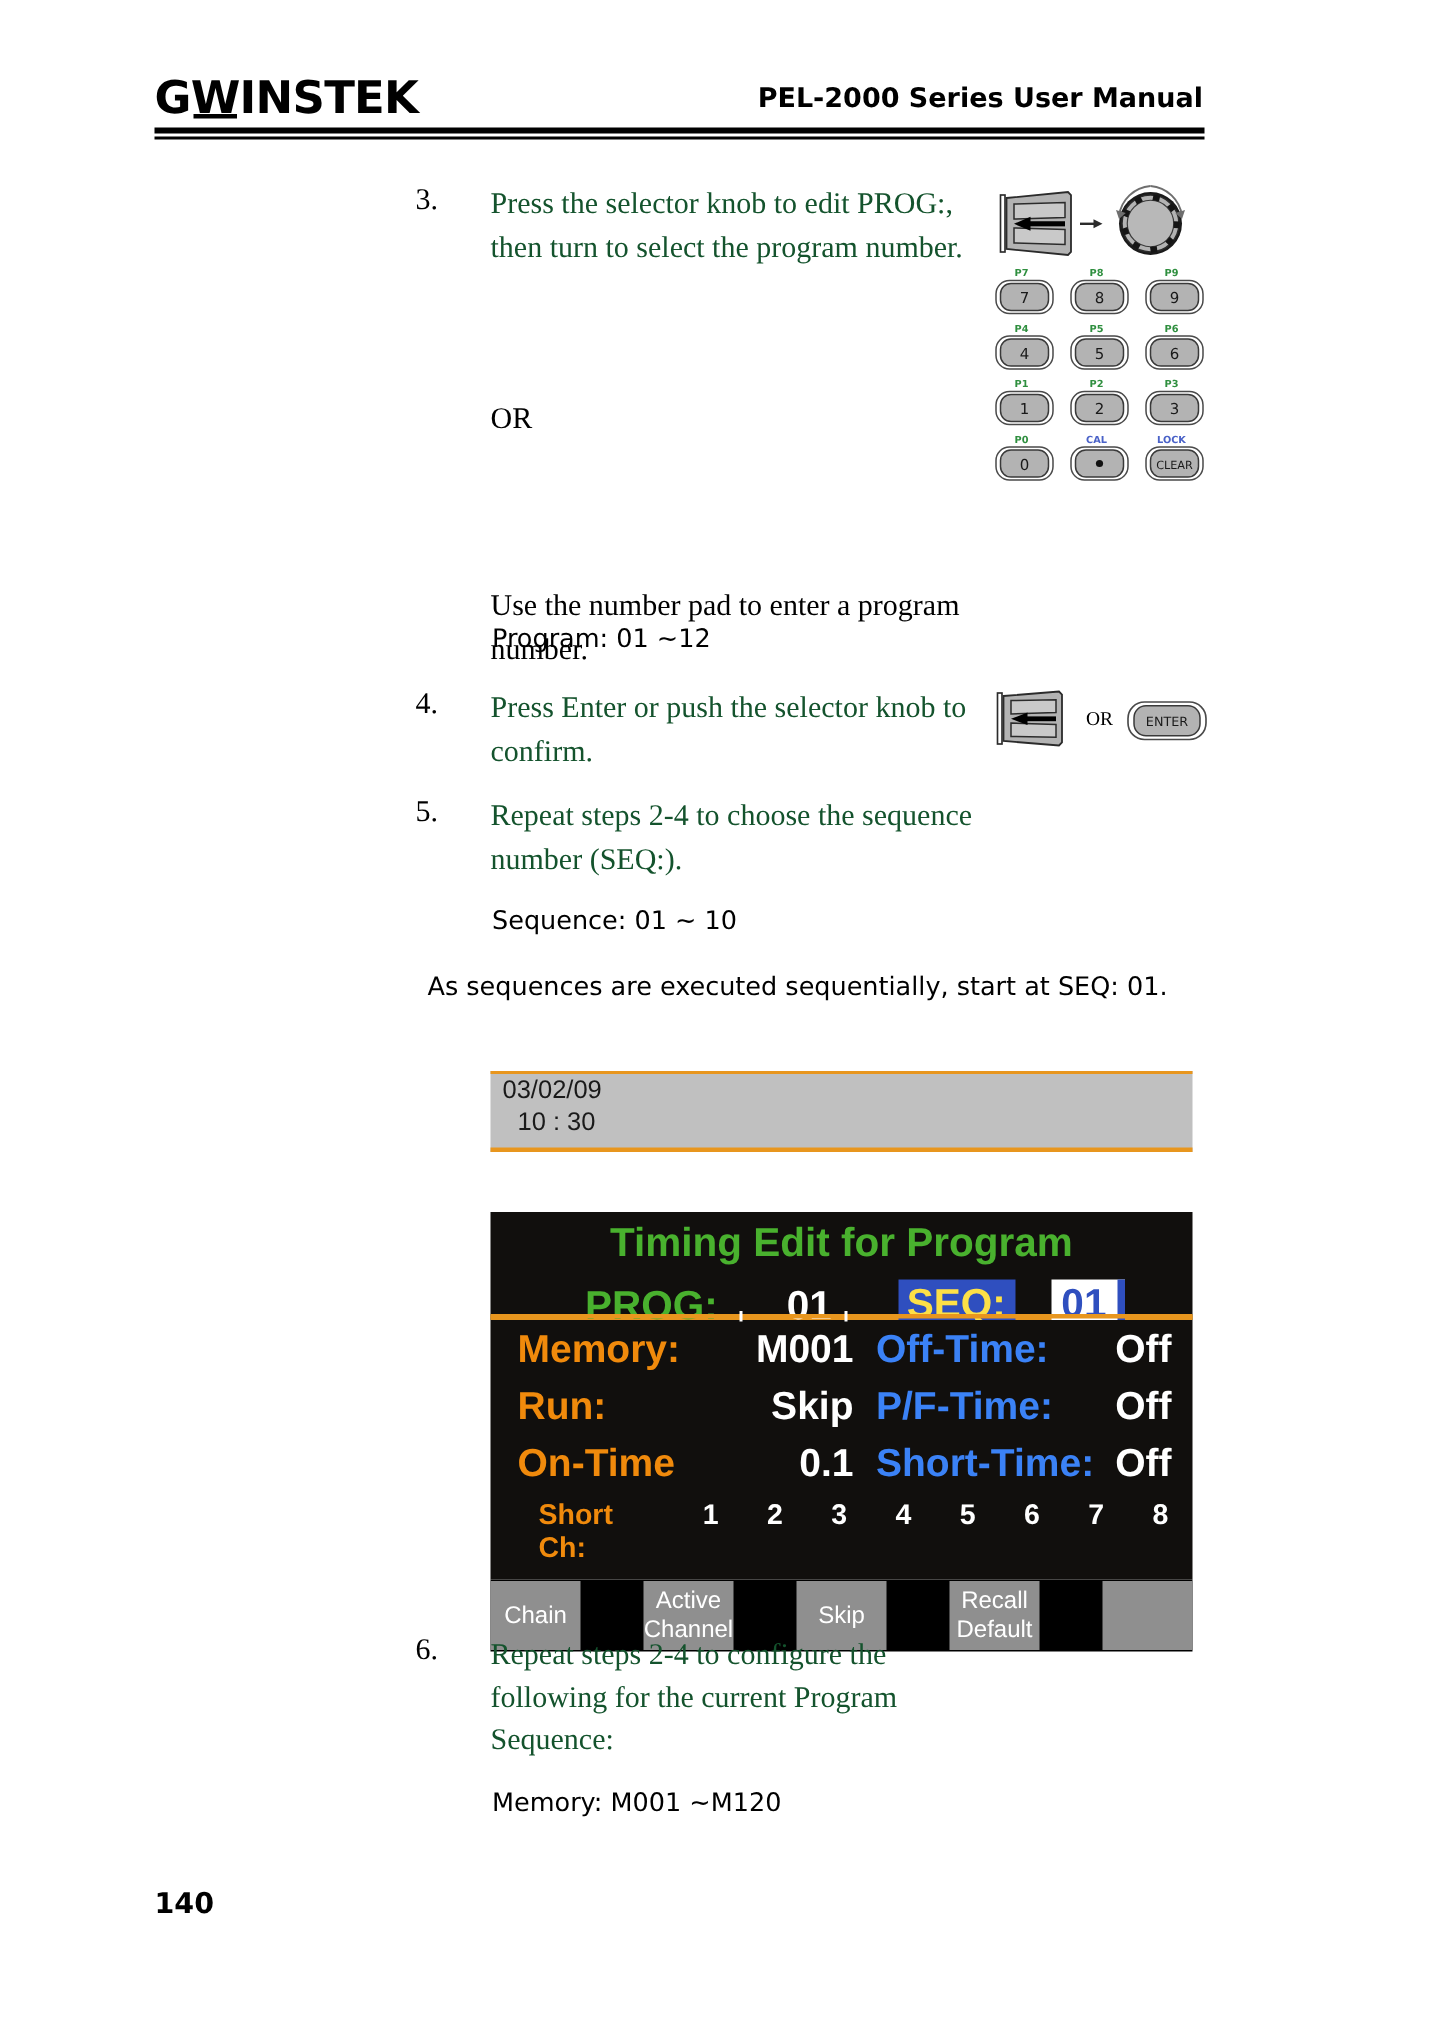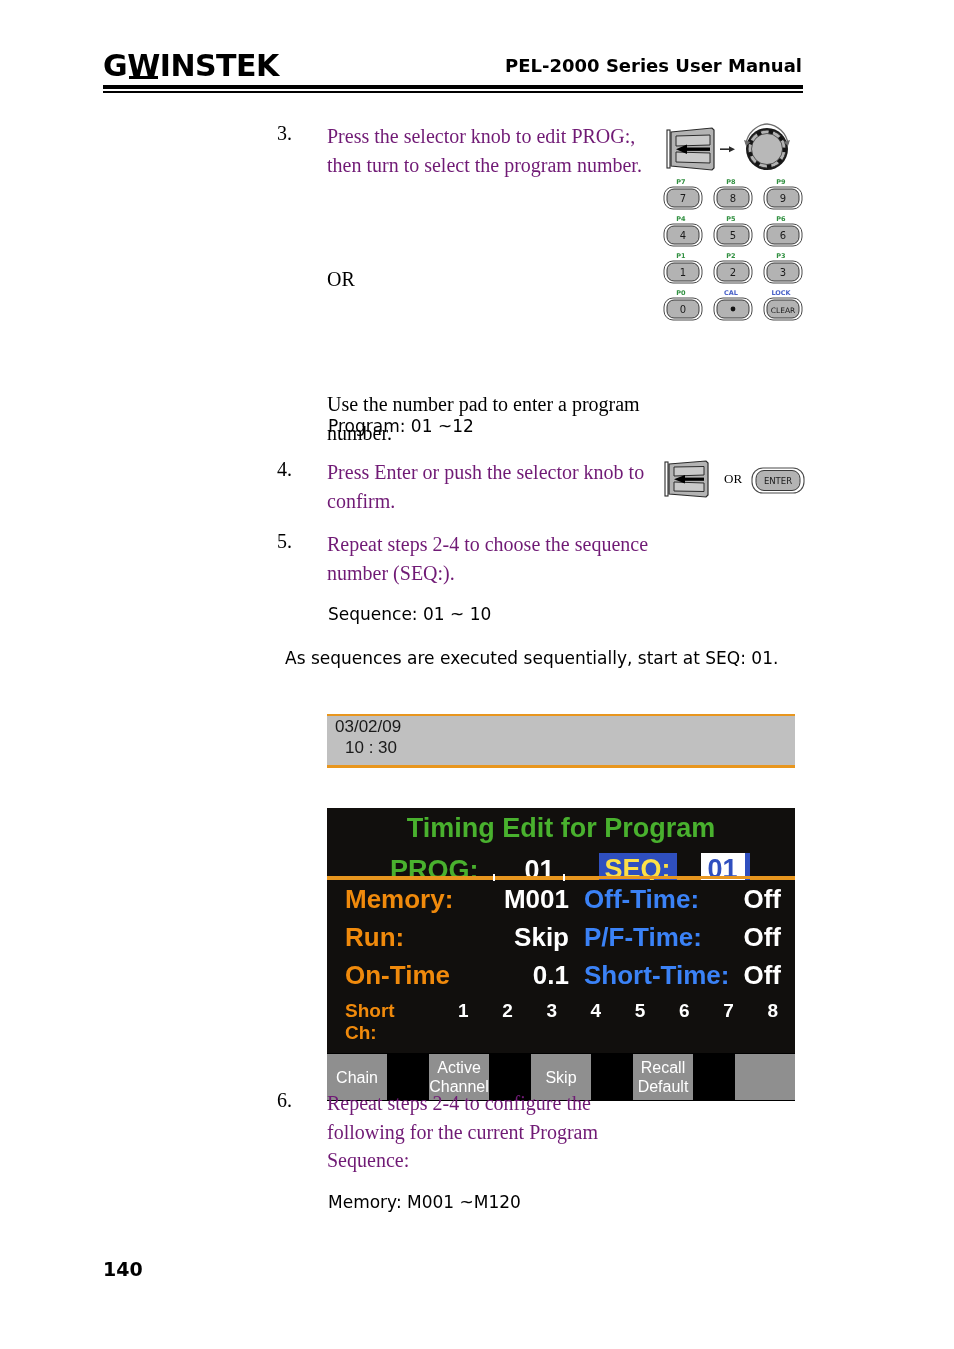--- a/index.html
+++ b/index.html
@@ -71,21 +71,21 @@
     width: 50px;
     flex: 0 0 50px;
     font-family: "Liberation Serif", serif;
     font-size: 20px;
     color: #000;
   }
   .step-text {
     font-family: "Liberation Serif", serif;
     font-size: 20px;
     line-height: 28.5px;
-    color: #701a75;
+    color: #14532d;
   }
   .note {
     position: absolute;
     font-family: "DejaVu Sans", sans-serif;
     font-size: 17px;
     line-height: 27px;
     color: #000;
   }
   .plain-serif {
     position: absolute;
@@ -246,21 +246,21 @@
     flex: 1 1 auto;
     text-align: right;
     padding-right: 14px;
   }
   #lcd-shortch {
     display: flex;
     align-items: baseline;
     font-family: "Liberation Sans", sans-serif;
     font-weight: bold;
     font-size: 19px;
-    padding-left: 18px;
+    padding-left: 32px;
     padding-top: 2px;
     padding-bottom: 3px;
   }
   #lcd-shortch .sc-label { color: #f08a0c; margin-right: 11px; }
   #lcd-shortch .sc-ch {
     color: #ffffff;
     width: 45px;
     text-align: center;
   }
   #lcd-tickbar {

